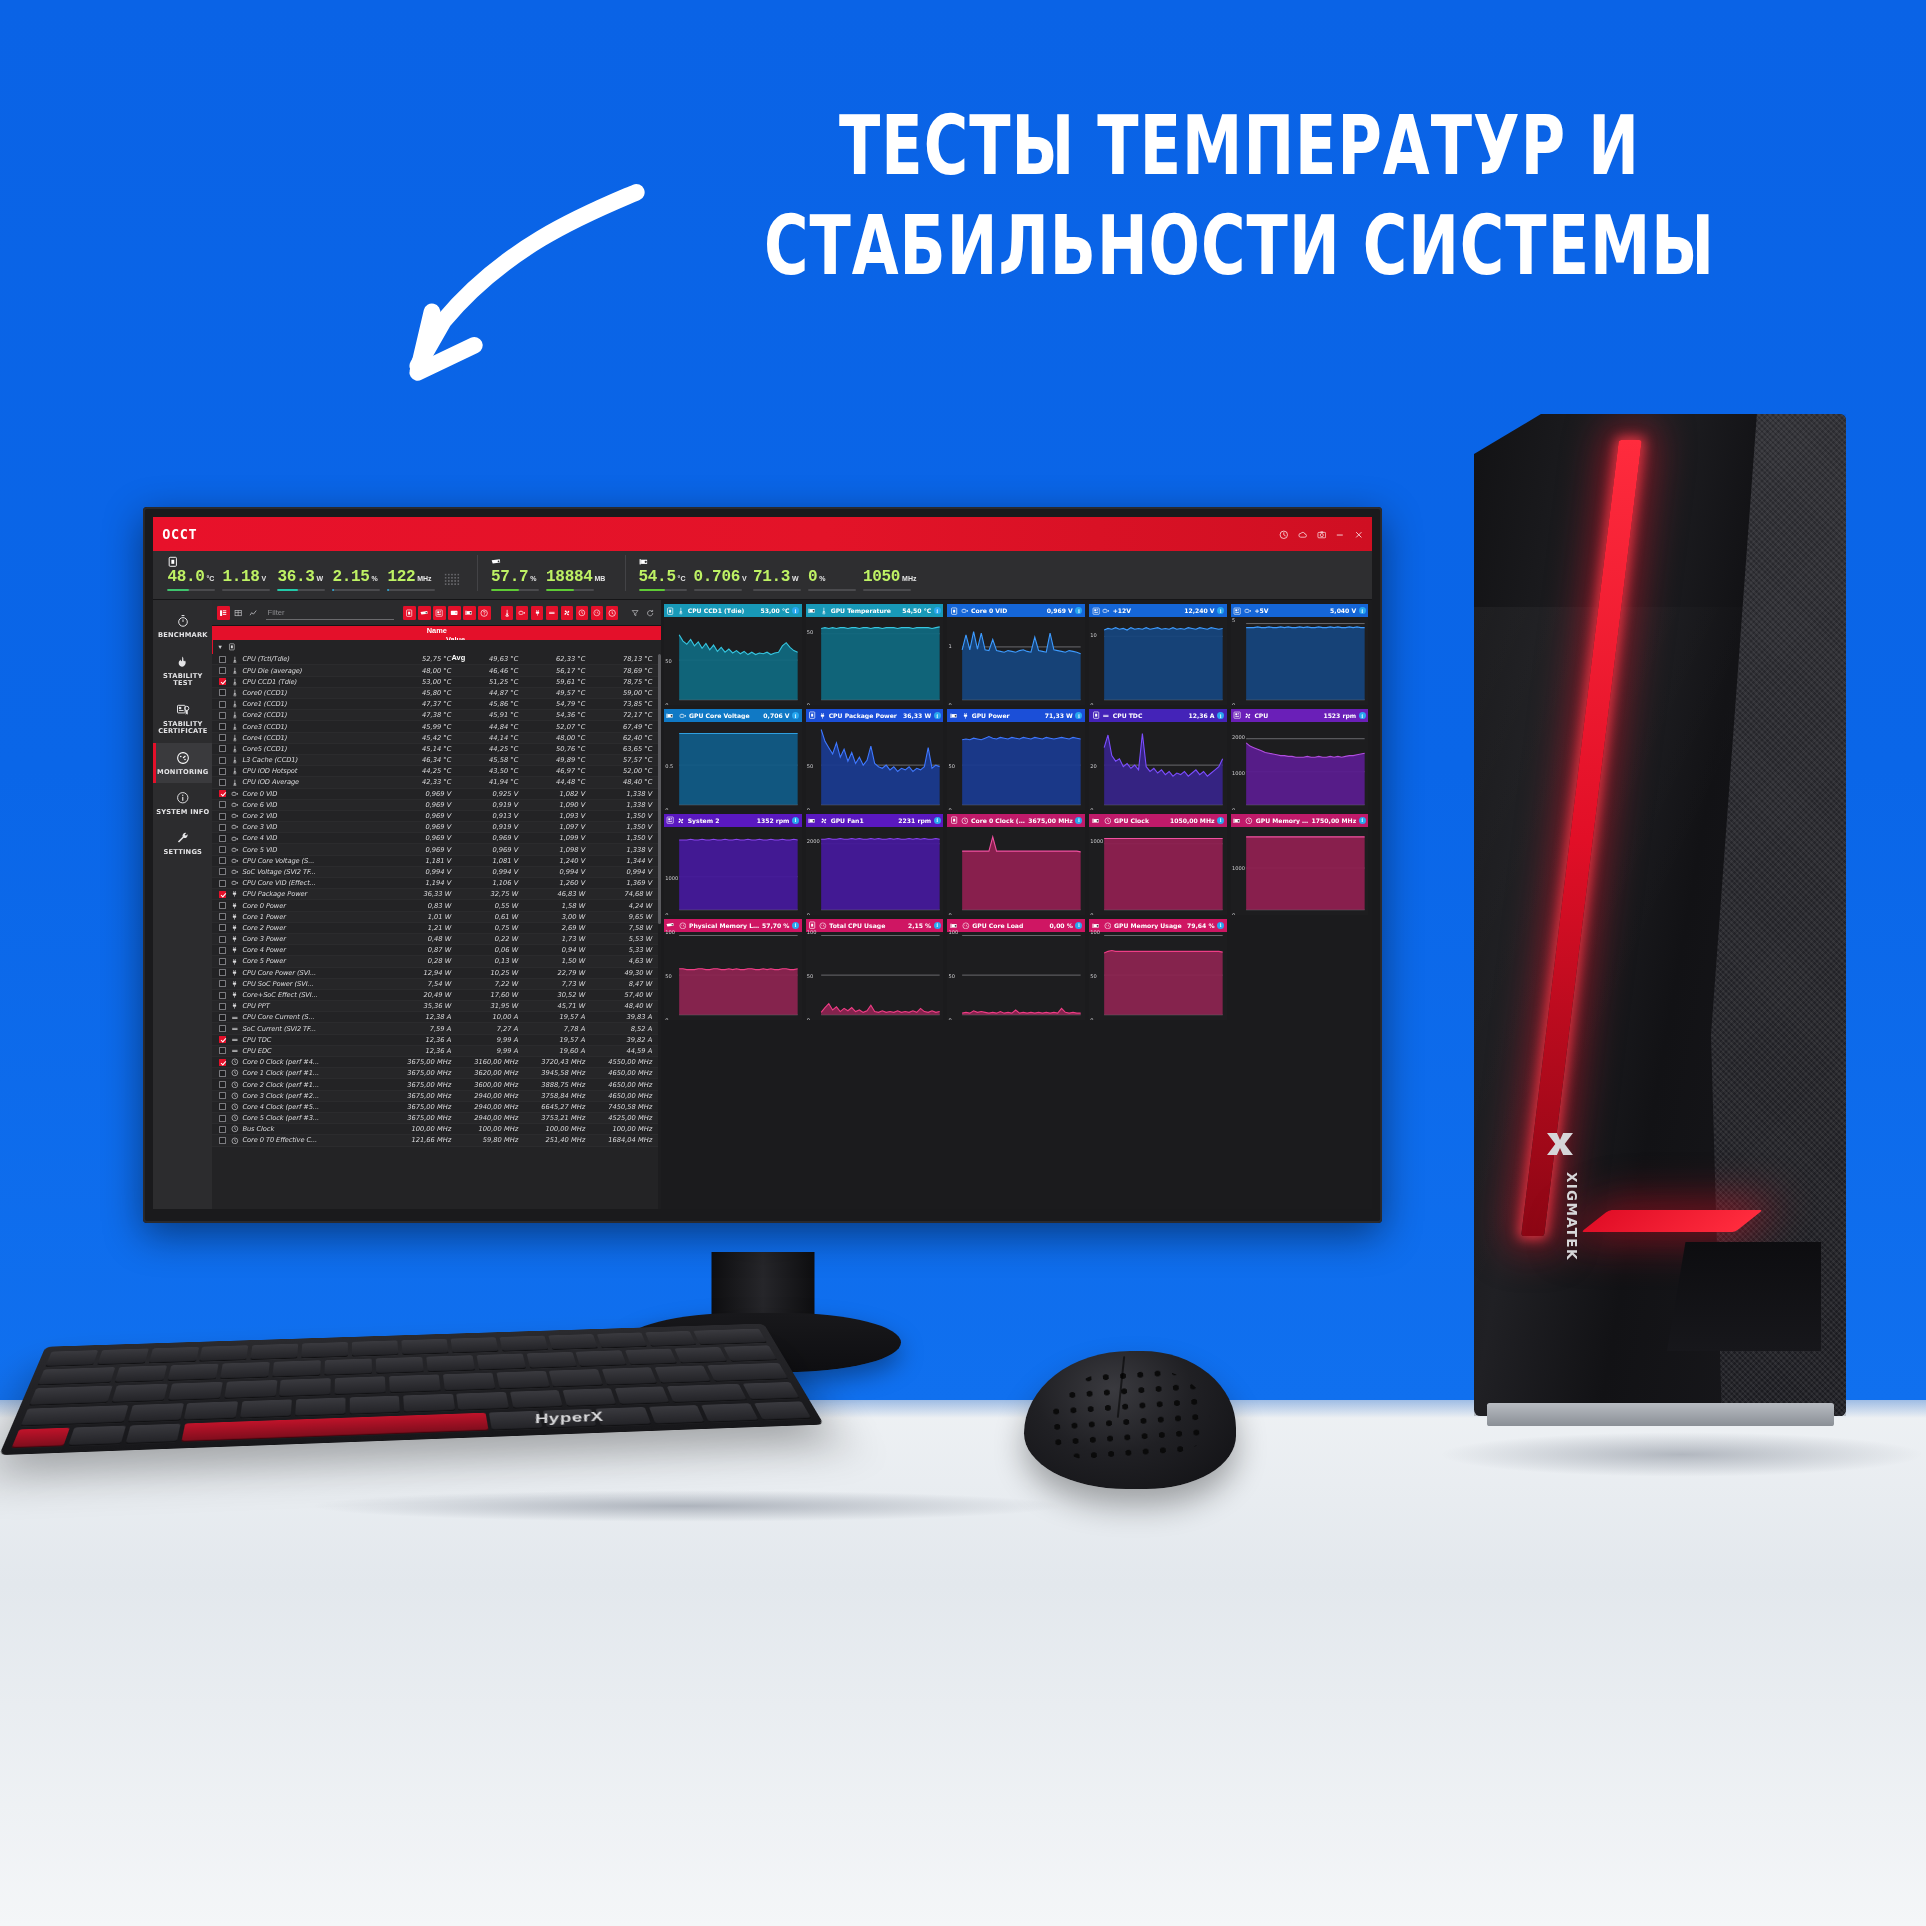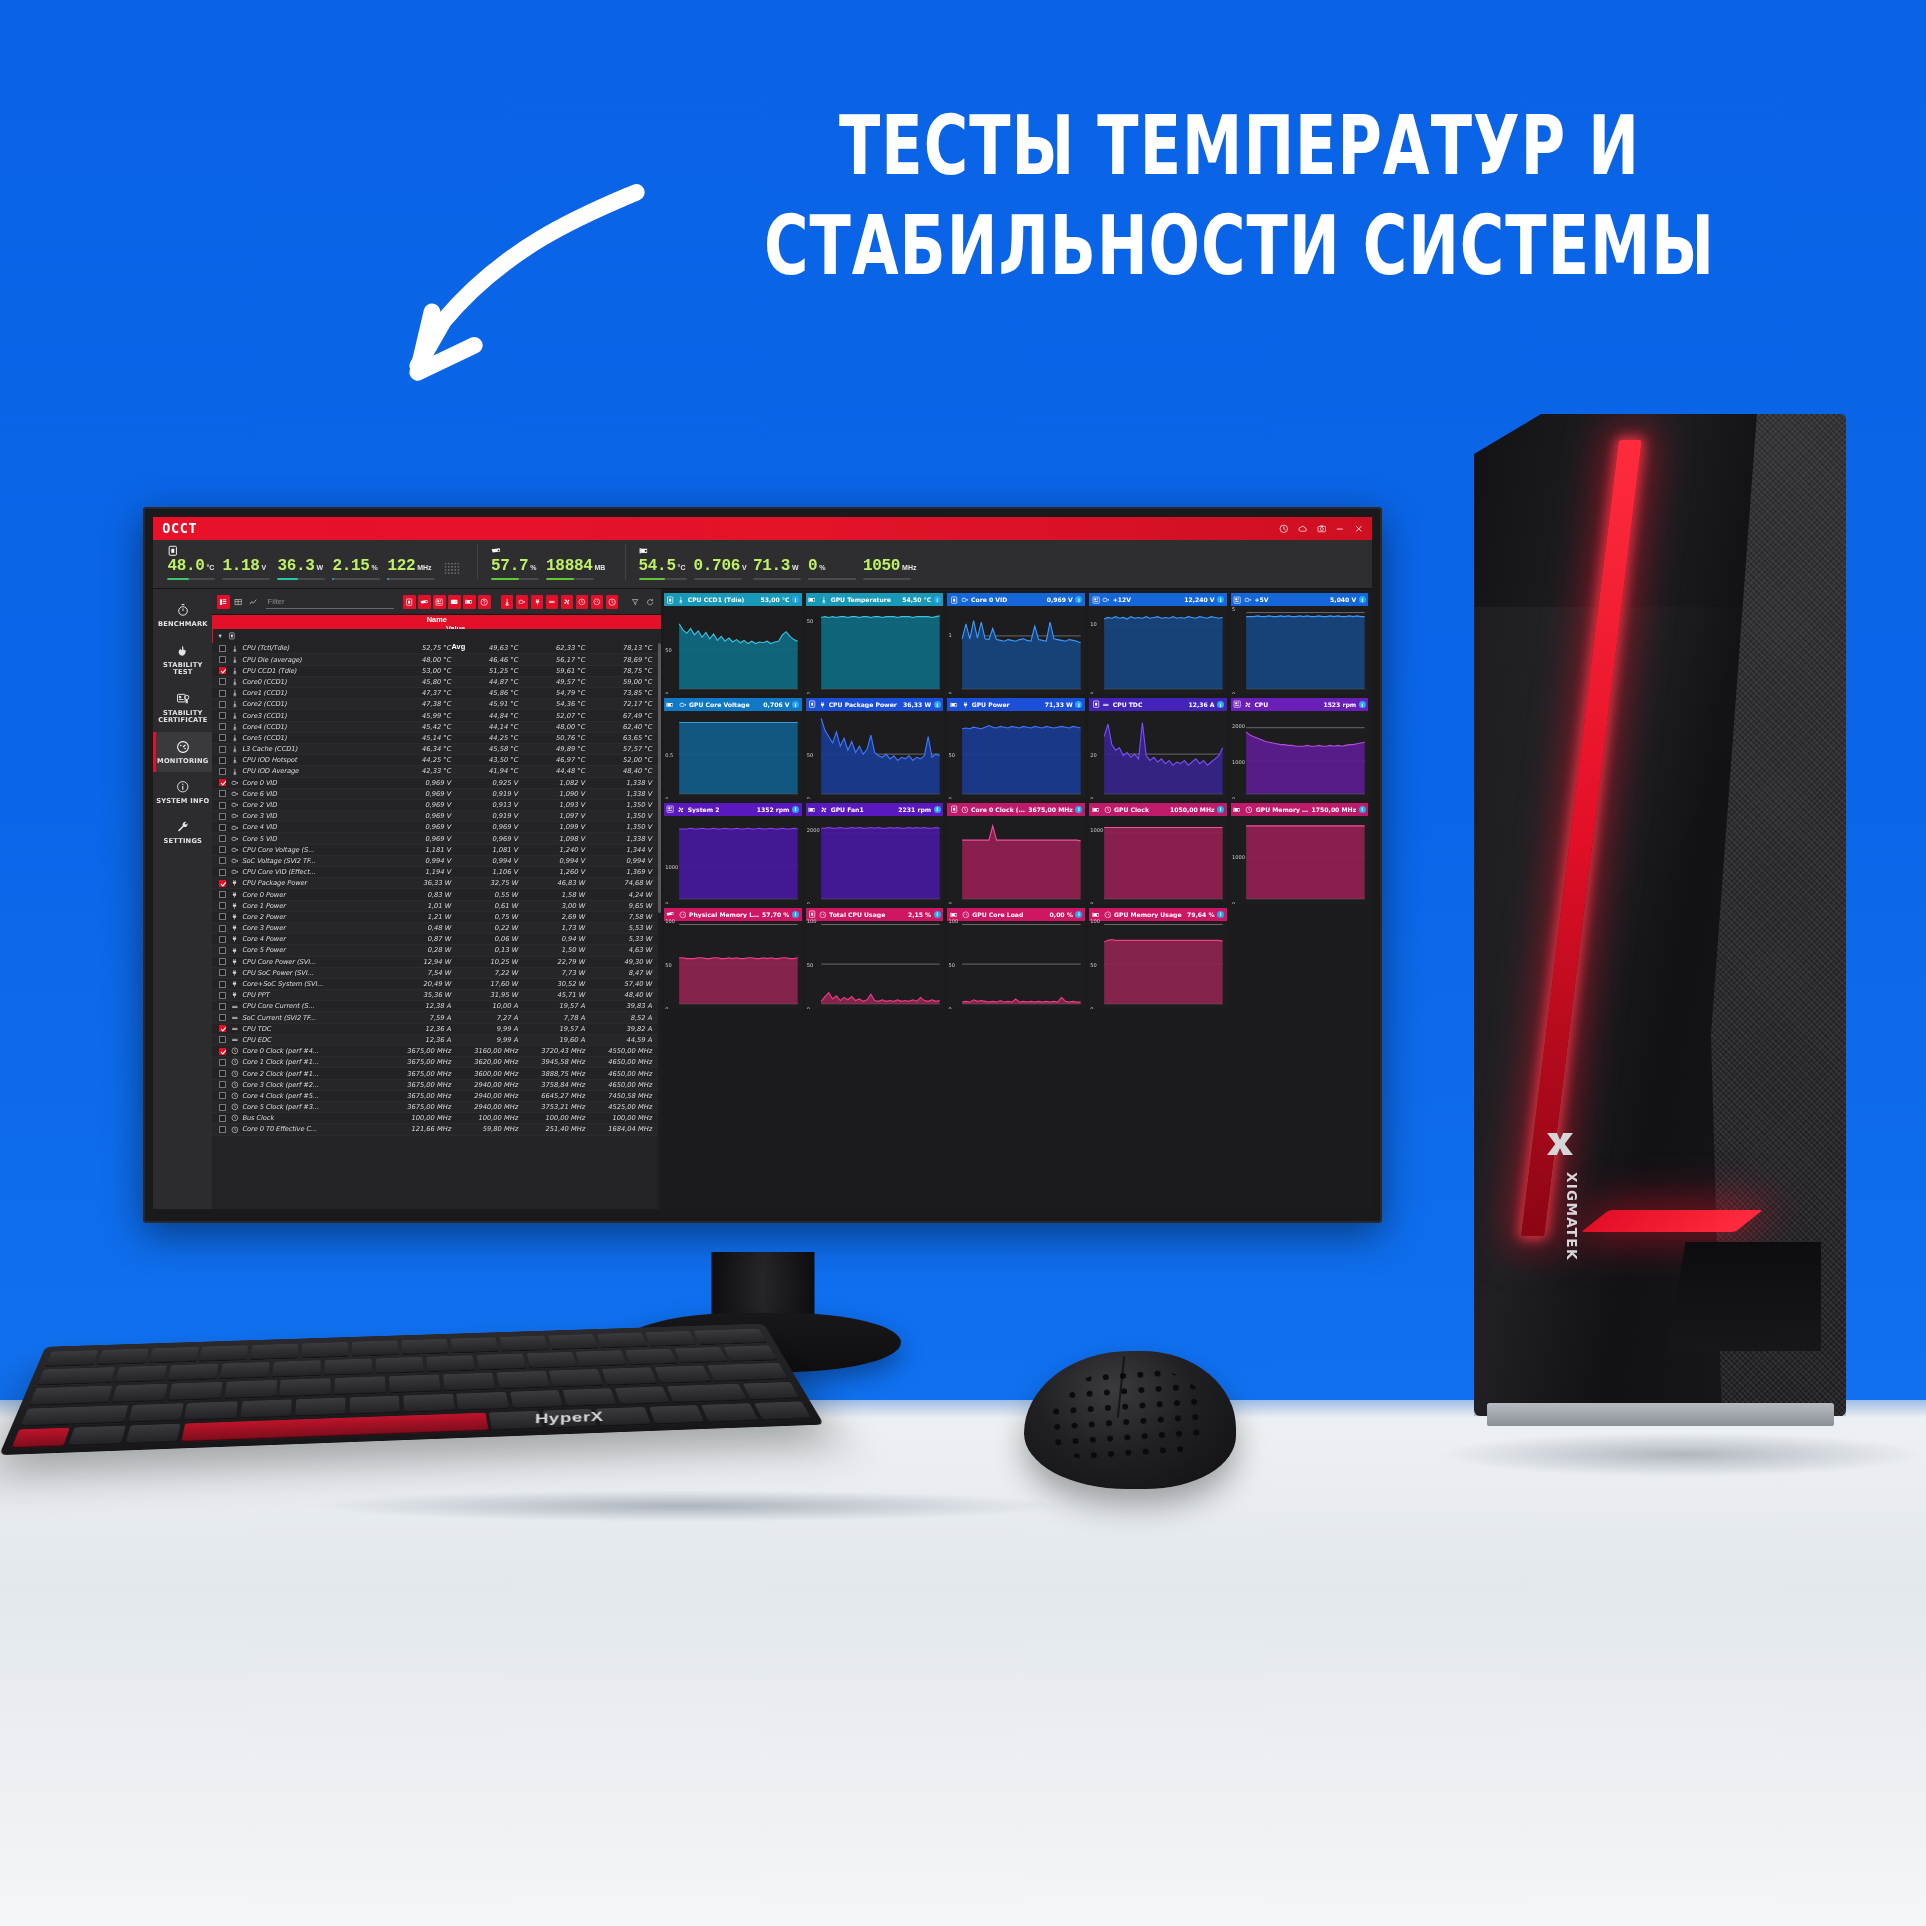--- a/index.html
+++ b/index.html
@@ -75,21 +75,21 @@
     border-radius:50%/60%;
     box-shadow:0 10.3px 23px rgba(0,0,0,.35);
   }
 
   
   .screen{
     position:relative; width:1219px; height:692px; background:#1f1f21; overflow:hidden;
   }
   
   .titlebar{
-    height:23px; background:linear-gradient(90deg,#e8112a 0%,#e31328 55%,#cf0f22 100%);
+    height:34px; background:linear-gradient(90deg,#e8112a 0%,#e31328 55%,#cf0f22 100%);
     display:flex; align-items:center; padding:0 5.1px; position:relative;
   }
   .occt-logo{
     color:#fff; font-weight:700; font-size:13.5px; letter-spacing:0.6px; line-height:1;
     font-family:"DejaVu Sans Mono","Liberation Mono", monospace;
     margin-left:3.9px;
   }
   .win-ctrls{ margin-left:auto; display:flex; align-items:center; gap:9px; padding-right:3.9px;}
   .win-ctrls .ic{ width:9.6px;height:9.6px; opacity:.92; display:block; }
   .win-ctrls .ic svg{ display:block; }
@@ -1161,21 +1161,21 @@
                 </div>
                 <div class="trow">
                   <span class="cb"></span>
                   <span class="ic">
                     <svg width="7" height="7.7" viewBox="0 0 16 16">
                       <path d="M6 1.6v3.2M10 1.6v3.2" stroke="#dcdcde" stroke-width="1.4"></path>
                       <rect x="4.2" y="4.8" width="7.6" height="5" rx="1.6" fill="#dcdcde"></rect>
                       <path d="M8 9.8v4.6" stroke="#dcdcde" stroke-width="1.4"></path>
                     </svg>
                   </span>
-                  <span class="nm">Core+SoC System (SVI...</span>
+                  <span class="nm">Core+SoC Effect (SVI...</span>
                   <span class="v">20,49 W</span>
                   <span class="v">17,60 W</span>
                   <span class="v">30,52 W</span>
                   <span class="v">57,40 W</span>
                 </div>
                 <div class="trow">
                   <span class="cb"></span>
                   <span class="ic">
                     <svg width="7" height="7.7" viewBox="0 0 16 16">
                       <path d="M6 1.6v3.2M10 1.6v3.2" stroke="#dcdcde" stroke-width="1.4"></path>

